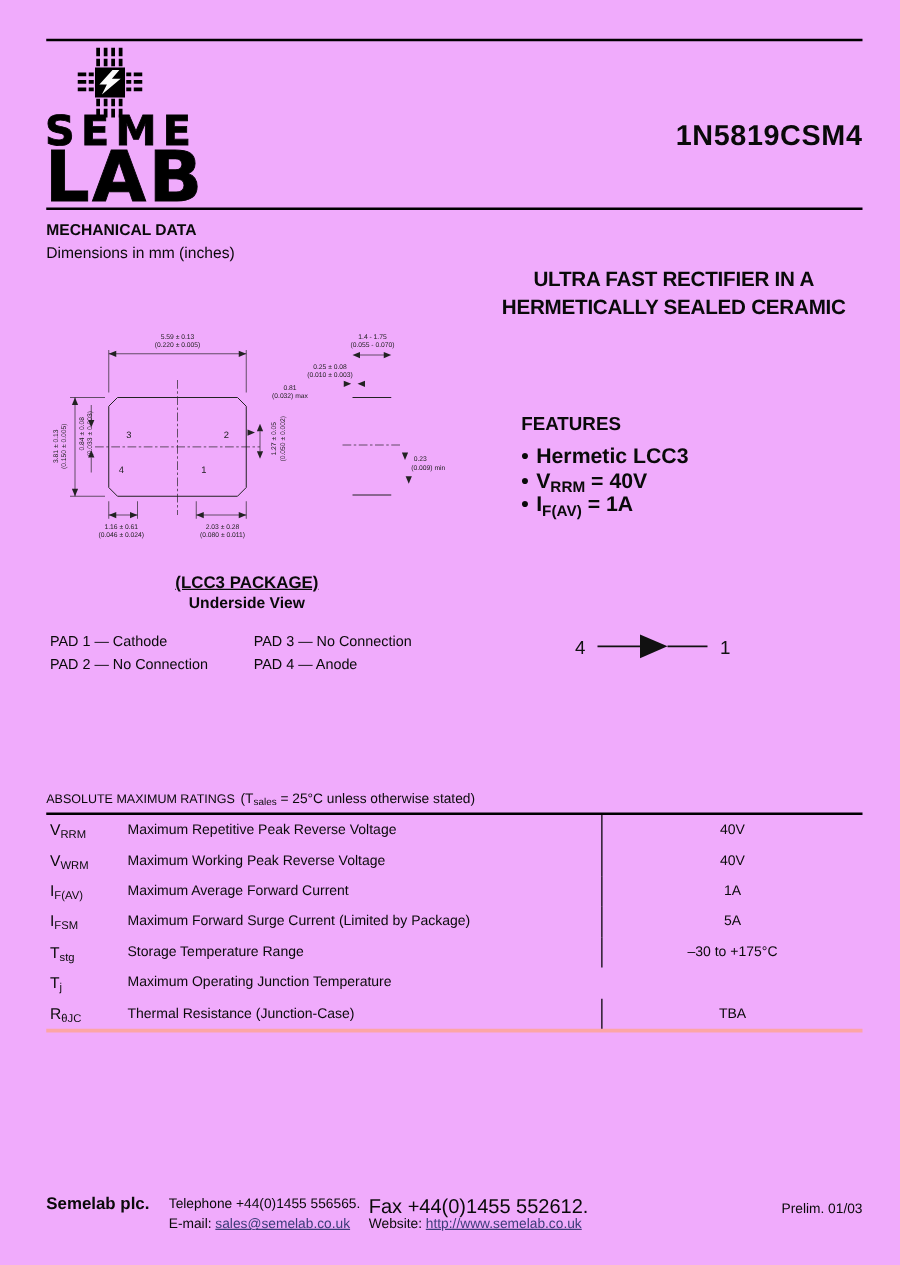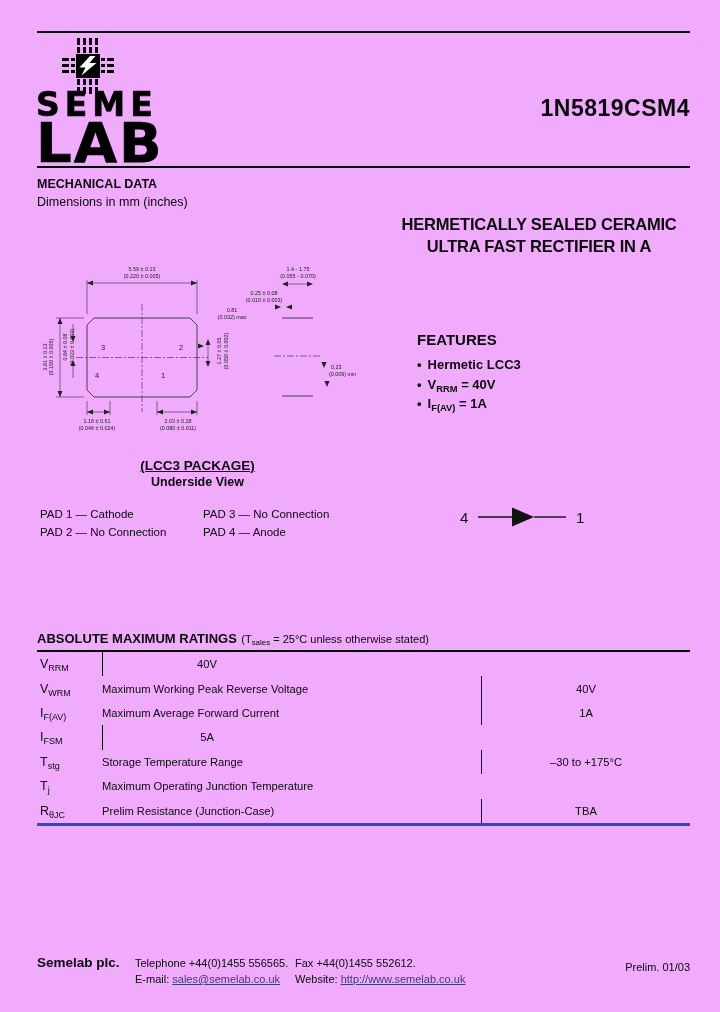--- a/index.html
+++ b/index.html
@@ -21,21 +21,21 @@
   .part-number{position:absolute;right:30px;top:95px;font-size:23px;font-weight:bold;letter-spacing:0.5px;}
 
   .mech{position:absolute;left:37px;top:175px;font-size:12.5px;line-height:18px;}
   .mech-title{font-weight:bold;}
 
   .main-title{position:absolute;left:388px;top:214px;width:302px;text-align:center;
               font-size:16.5px;font-weight:bold;line-height:21.5px;letter-spacing:-0.2px;}
 
   .features{position:absolute;left:417px;top:331px;width:265px;}
   .features-title{font-weight:bold;font-size:15px;margin-bottom:7px;}
-  .feat-item{font-size:13px;font-weight:bold;line-height:19.5px;}
+  .feat-item{font-size:17px;font-weight:bold;line-height:19.5px;}
   .feat-item .bullet{margin-right:6px;}
   sub{font-size:0.72em;vertical-align:-0.28em;line-height:0;}
 
   .drawing{position:absolute;left:40px;top:262px;}
   .drawing svg text{font-family:"Liberation Sans",sans-serif;fill:#222;}
   .dim{font-size:5.4px;}
   .padnum{font-size:7.5px;}
   .dln{stroke:#222;stroke-width:0.8;fill:none;}
   .thin{stroke:#222;stroke-width:0.55;fill:none;}
   .arr{fill:#222;stroke:none;}
@@ -44,34 +44,34 @@
   .pkg-c1{font-weight:bold;font-size:13.5px;line-height:17px;text-decoration:underline;}
   .pkg-c2{font-weight:bold;font-size:12.5px;line-height:16px;}
 
   .pads{position:absolute;left:40px;top:506px;width:330px;display:grid;
         grid-template-columns:163px auto;font-size:11.5px;line-height:17.5px;}
 
   .diode{position:absolute;left:458px;top:502px;}
   .diode text{font-family:"Liberation Sans",sans-serif;fill:#111;font-size:15px;}
 
   .amr-head{position:absolute;left:37px;top:629px;}
-  .amr-head .t{font-weight:bold;font-size:13px;}
+  .amr-head .t{font-weight:normal;font-size:10px;}
   .amr-head .c{font-size:11px;}
 
   .amr{position:absolute;left:37px;top:650px;width:653px;
-       border-top:2px solid #000;border-bottom:3px solid #1d4ed8;}
+       border-top:2px solid #000;border-bottom:3px solid #fca5a5;}
   .amr-row{display:flex;align-items:center;height:24.43px;}
   .amr-sym{width:65px;padding-left:3px;font-size:12.5px;box-sizing:border-box;}
   .amr-desc{flex:1;font-size:11.2px;}
   .amr-val{width:209px;align-self:stretch;display:flex;align-items:center;justify-content:center;
            font-size:11.2px;border-left:1.5px solid #000;box-sizing:border-box;}
 
   .ft-company{position:absolute;left:37px;top:955px;font-size:13.5px;font-weight:bold;}
   .ft-tel{position:absolute;left:135px;top:957px;font-size:11px;}
-  .ft-fax{position:absolute;left:295px;top:957px;font-size:11px;}
+  .ft-fax{position:absolute;left:295px;top:957px;font-size:16px;}
   .ft-email{position:absolute;left:135px;top:973px;font-size:11px;}
   .ft-web{position:absolute;left:295px;top:973px;font-size:11px;}
   .ft-rev{position:absolute;right:30px;top:961px;font-size:11px;}
   a.link{color:#3c3c78;text-decoration:underline;cursor:pointer;}
 </style>
 </head>
 <body>
 
 <div class="page">
 
@@ -127,22 +127,22 @@
   <div class="part-number">1N5819CSM4</div>
 
   <div class="rule rule-logo"></div>
 
   <div class="mech">
     <div class="mech-title">MECHANICAL DATA</div>
     <div class="mech-sub">Dimensions in mm (inches)</div>
   </div>
 
   <div class="main-title">
+    <div>ULTRA FAST RECTIFIER IN A</div>
     <div>HERMETICALLY SEALED CERAMIC</div>
-    <div>ULTRA FAST RECTIFIER IN A</div>
   </div>
 
   <div class="drawing">
     <svg width="330" height="182" viewBox="0 0 330 182">
 
       <polygon class="dln" points="54,56 150,56 157,63 157,128 150,135 54,135 47,128 47,63"></polygon>
 
       <line class="thin" x1="102" y1="42" x2="102" y2="150" stroke-dasharray="7 2 2 2"></line>
       <line class="thin" x1="36" y1="95.5" x2="168" y2="95.5" stroke-dasharray="7 2 2 2"></line>
 
@@ -260,48 +260,50 @@
   </div>
 
   <div class="amr-head">
     <span class="t">ABSOLUTE MAXIMUM RATINGS</span>
     <span class="c"><span>(T</span><sub>sales</sub><span> = 25°C unless otherwise stated)</span></span>
   </div>
 
   <div class="amr">
     <div class="amr-row">
       <span class="amr-sym"><span>V</span><sub>RRM</sub></span>
+      <span class="amr-desc">Maximum Repetitive Peak Reverse Voltage</span>
       <span class="amr-val">40V</span>
     </div>
     <div class="amr-row">
       <span class="amr-sym"><span>V</span><sub>WRM</sub></span>
       <span class="amr-desc">Maximum Working Peak Reverse Voltage</span>
       <span class="amr-val">40V</span>
     </div>
     <div class="amr-row">
       <span class="amr-sym"><span>I</span><sub>F(AV)</sub></span>
       <span class="amr-desc">Maximum Average Forward Current</span>
       <span class="amr-val">1A</span>
     </div>
     <div class="amr-row">
       <span class="amr-sym"><span>I</span><sub>FSM</sub></span>
+      <span class="amr-desc">Maximum Forward Surge Current (Limited by Package)</span>
       <span class="amr-val">5A</span>
     </div>
     <div class="amr-row">
       <span class="amr-sym"><span>T</span><sub>stg</sub></span>
       <span class="amr-desc">Storage Temperature Range</span>
       <span class="amr-val">–30 to +175°C</span>
     </div>
     <div class="amr-row">
       <span class="amr-sym"><span>T</span><sub>j</sub></span>
       <span class="amr-desc">Maximum Operating Junction Temperature</span>
     </div>
     <div class="amr-row">
       <span class="amr-sym"><span>R</span><sub>θJC</sub></span>
-      <span class="amr-desc">Prelim Resistance (Junction-Case)</span>
+      <span class="amr-desc">Thermal Resistance (Junction-Case)</span>
       <span class="amr-val">TBA</span>
     </div>
   </div>
 
   <div class="ft-company">Semelab plc.</div>
   <div class="ft-tel">Telephone +44(0)1455 556565.</div>
   <div class="ft-fax">Fax +44(0)1455 552612.</div>
   <div class="ft-email">
     <span>E-mail: </span><a class="link">sales@semelab.co.uk</a>
   </div>

